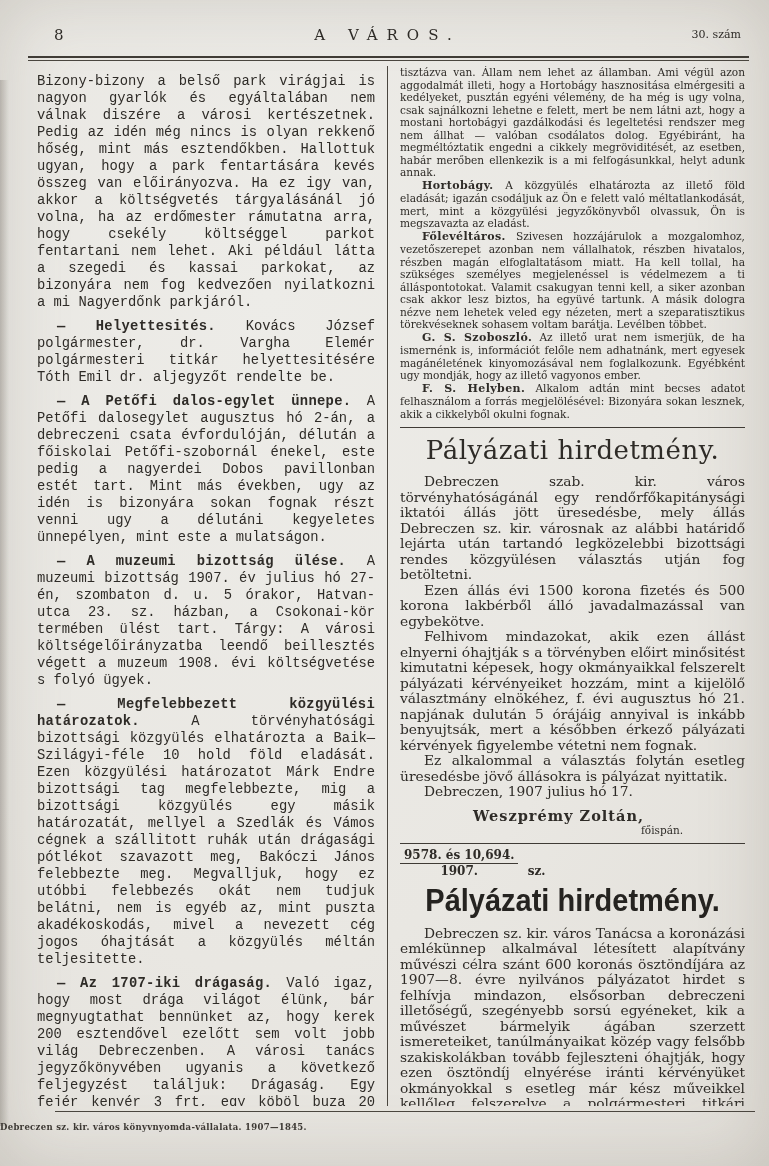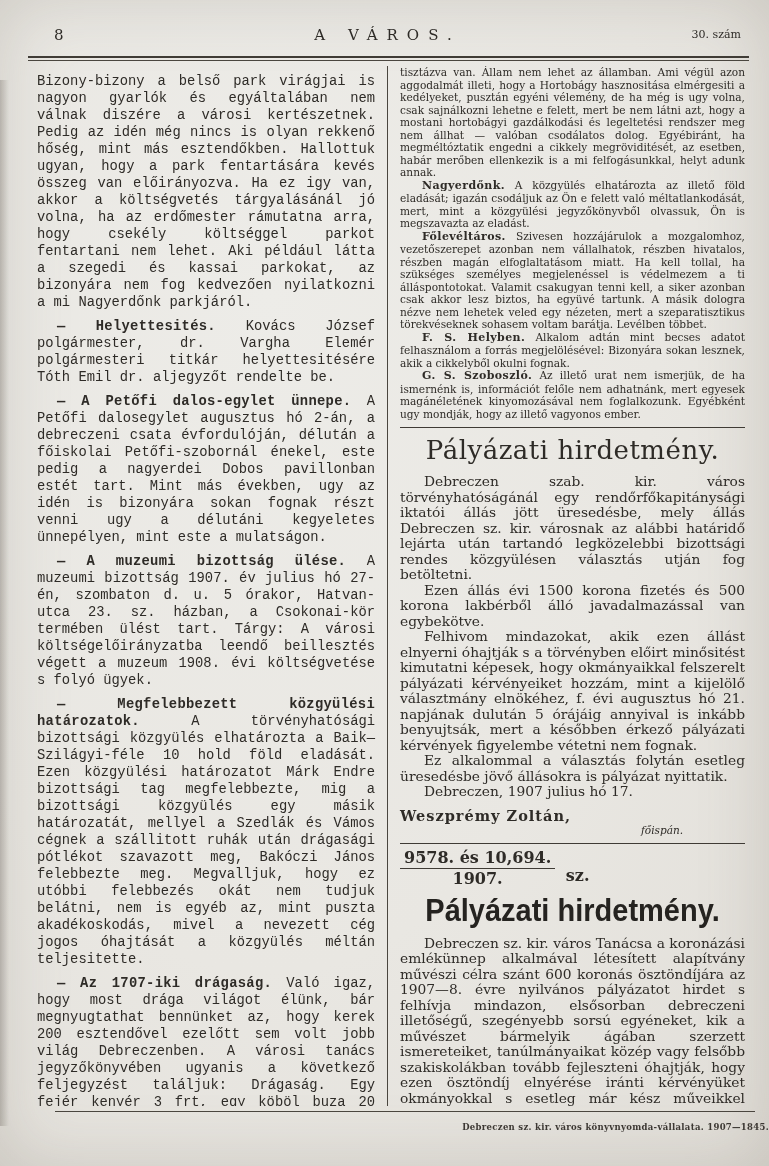--- a/index.html
+++ b/index.html
@@ -46,34 +46,34 @@
 
   
   .rule-med { border-top:1.6px solid #3f3b35; margin:7px 0 3px; }
   .notice-ref { font-size:10px; font-weight:bold; margin:3px 0 0; letter-spacing:0.3px; }
   .notice1-heading { text-align:center; font-size:26px; font-weight:normal;
                      letter-spacing:0.5px; margin:7px 0 9px; }
   .notice2-heading { text-align:center; font-family:"Liberation Sans","DejaVu Sans",sans-serif;
                      font-weight:bold; font-size:29px; margin:5px 0 10px;
                      transform:scaleY(1.08); transform-origin:top; color:#252320; }
   .ad { font-size:13.8px; line-height:15.5px; text-align:justify; text-indent:24px; margin:0; }
-  .sig-name  { text-align:left; font-weight:bold; font-size:14.5px; letter-spacing:1px;
+  .sig-name  { text-align:center; font-weight:bold; font-size:14.5px; letter-spacing:1px;
                margin:7px 28px 0 0; }
-  .sig-title { text-align:right; font-size:10.5px; margin:0 62px 4px 0;font-style:italic; }
+  .sig-title { text-align:right; font-size:10.5px; margin:0 62px 4px 0; }
 
-  .frac-wrap { margin:4px 0 0; font-size:16px; font-weight:bold; }
+  .frac-wrap { margin:4px 0 0; font-size:12px; font-weight:bold; }
   .frac { display:inline-block; text-align:center; vertical-align:middle; }
   .frac .num { display:block; border-bottom:1px solid #3f3b35; padding:0 4px 1px; }
   .frac .den { display:block; padding-top:0; }
   .frac-sz { display:inline-block; vertical-align:middle; margin-left:5px;margin-top:16px; }
 
   
   .bottom-rule { position:absolute; left:55px; right:14px; bottom:54px;
                  border-top:1px solid #4a463f; }
-  .imprint { position:absolute; left:0; right:0; bottom:34px; text-align:right;
+  .imprint { position:absolute; left:0; right:0; bottom:34px; text-align:left;
              font-size:8.5px; font-weight:bold; letter-spacing:0.3px; color:#3c3833; }
 </style>
 </head>
 <body>
 
 <div class="page">
 
   <div class="hdr">
     <span class="pgnum">8</span>
     <span class="mast">A VÁROS.</span>
@@ -92,24 +92,24 @@
       <p class="body item"><b>— Megfelebbezett közgyülési határozatok.</b> <span>A törvényhatósági bizottsági közgyülés elhatározta a Baik—Szilágyi-féle 10 hold föld eladását. Ezen közgyülési határozatot Márk Endre bizottsági tag megfelebbezte, mig a bizottsági közgyülés egy másik határozatát, mellyel a Szedlák és Vámos cégnek a szállitott ruhák után drágasági pótlékot szavazott meg, Bakóczi János felebbezte meg. Megvalljuk, hogy ez utóbbi felebbezés okát nem tudjuk belátni, nem is egyéb az, mint puszta akadékoskodás, mivel a nevezett cég jogos óhajtását a közgyülés méltán teljesitette.</span></p>
       <p class="body item"><b>— Az 1707-iki drágaság.</b> <span>Való igaz, hogy most drága világot élünk, bár megnyugtathat bennünket az, hogy kerek 200 esztendővel ezelőtt sem volt jobb világ Debreczenben. A városi tanács jegyzőkönyvében ugyanis a következő feljegyzést találjuk: Drágaság. Egy fejér kenyér 3 frt, egy köböl buza 20 frt, egy köböl árpa 6 frt, közönséges kenyér 2 frt 10 dénár, egy itce bor 1 frt 20 dénár, egy itce vaj 2 frt 70 dénár; egy őz 7 frt, egy itce háj 1 frt 50 dénár, egy font hal 36 dénár, egy itce méz 1 frt 80 dénár, egy gyenge bárány 3 frt 60 dénár, egy tyuk 90 dénár, nyirviznek csebre 3 frt 60 dénár; napszámot kaszásnak egy napra 6 libertás, gyüjtőnek 4 libertás. Ha valaki többet ád, vagy fejér pénzzel fizet, concivilásának amissiójával és 200 frt birságiumot fizet.</span></p>
 
     </div>
 
     <div class="divider"></div>
 
     <div class="col-right">
       <p class="small-msg">tisztázva van. Állam nem lehet az államban. Ami végül azon aggodalmát illeti, hogy a Hortobágy hasznositása elmérgesiti a kedélyeket, pusztán egyéni vélemény, de ha még is ugy volna, csak sajnálkozni lehetne e felett, mert be nem látni azt, hogy a mostani hortobágyi gazdálkodási és legeltetési rendszer meg nem állhat — valóban csodálatos dolog. Egyébiránt, ha megméltóztatik engedni a cikkely megröviditését, az esetben, habár merőben ellenkezik is a mi felfogásunkkal, helyt adunk annak.</p>
 
-      <p class="small-msg indent"><b>Nagyerdőnk.</b> <span>A közgyülés elhatározta az illető föld eladását; igazán csodáljuk az Ön e felett való méltatlankodását, mert, mint a közgyülési jegyzőkönyvből olvassuk, Ön is megszavazta az eladást.</span></p>
+      <p class="small-msg indent"><b>Hortobágy.</b> <span>A közgyülés elhatározta az illető föld eladását; igazán csodáljuk az Ön e felett való méltatlankodását, mert, mint a közgyülési jegyzőkönyvből olvassuk, Ön is megszavazta az eladást.</span></p>
       <p class="small-msg indent"><b>Főlevéltáros.</b> <span>Szivesen hozzájárulok a mozgalomhoz, vezetőszerepet azonban nem vállalhatok, részben hivatalos, részben magán elfoglaltatásom miatt. Ha kell tollal, ha szükséges személyes megjelenéssel is védelmezem a ti álláspontotokat. Valamit csakugyan tenni kell, a siker azonban csak akkor lesz biztos, ha együvé tartunk. A másik dologra nézve nem lehetek veled egy nézeten, mert a szeparatisztikus törekvéseknek sohasem voltam barátja. Levélben többet.</span></p>
+      <p class="small-msg indent"><b>G. S. Szoboszló.</b> <span>Az illető urat nem ismerjük, de ha ismernénk is, információt felőle nem adhatnánk, mert egyesek magánéletének kinyomozásával nem foglalkozunk. Egyébként ugy mondják, hogy az illető vagyonos ember.</span></p>
       <p class="small-msg indent"><b>F. S. Helyben.</b> <span>Alkalom adtán mint becses adatot felhasználom a forrás megjelölésével: Bizonyára sokan lesznek, akik a cikkelyből okulni fognak.</span></p>
-      <p class="small-msg indent"><b>G. S. Szoboszló.</b> <span>Az illető urat nem ismerjük, de ha ismernénk is, információt felőle nem adhatnánk, mert egyesek magánéletének kinyomozásával nem foglalkozunk. Egyébként ugy mondják, hogy az illető vagyonos ember.</span></p>
 
       <div class="rule-med"></div>
       <h1 class="notice1-heading">Pályázati hirdetmény.</h1>
 
       <p class="ad">Debreczen szab. kir. város törvényhatóságánál egy rendőrfőkapitánysági iktatói állás jött üresedésbe, mely állás Debreczen sz. kir. városnak az alábbi határidő lejárta után tartandó legközelebbi bizottsági rendes közgyülésen választás utján fog betöltetni.</p>
       <p class="ad">Ezen állás évi 1500 korona fizetés és 500 korona lakbérből álló javadalmazással van egybekötve.</p>
       <p class="ad">Felhivom mindazokat, akik ezen állást elnyerni óhajtják s a törvényben előirt minősitést kimutatni képesek, hogy okmányaikkal felszerelt pályázati kérvényeiket hozzám, mint a kijelölő választmány elnökéhez, f. évi augusztus hó 21. napjának dulután 5 órájáig annyival is inkább benyujtsák, mert a későbben érkező pályázati kérvények figyelembe vétetni nem fognak.</p>
       <p class="ad">Ez alkalommal a választás folytán esetleg üresedésbe jövő állásokra is pályázat nyittatik.</p>
       <p class="ad">Debreczen, 1907 julius hó 17.</p>
 

